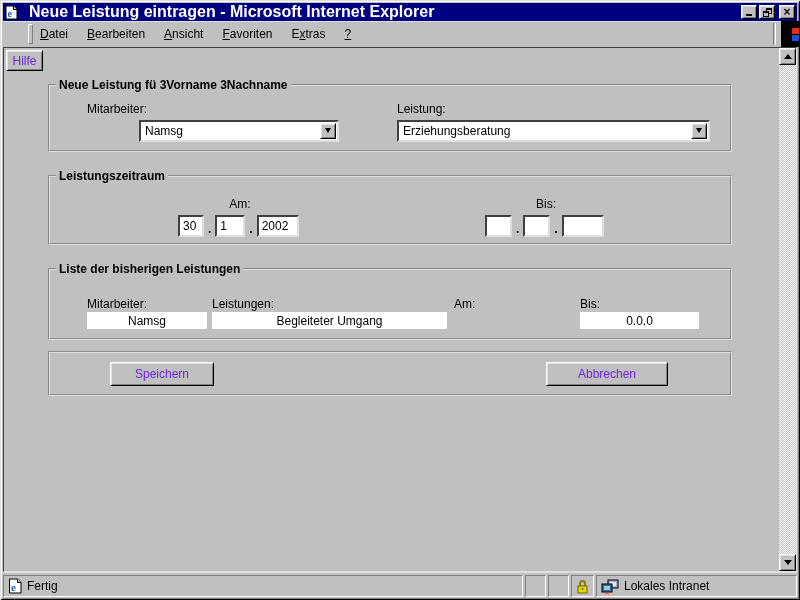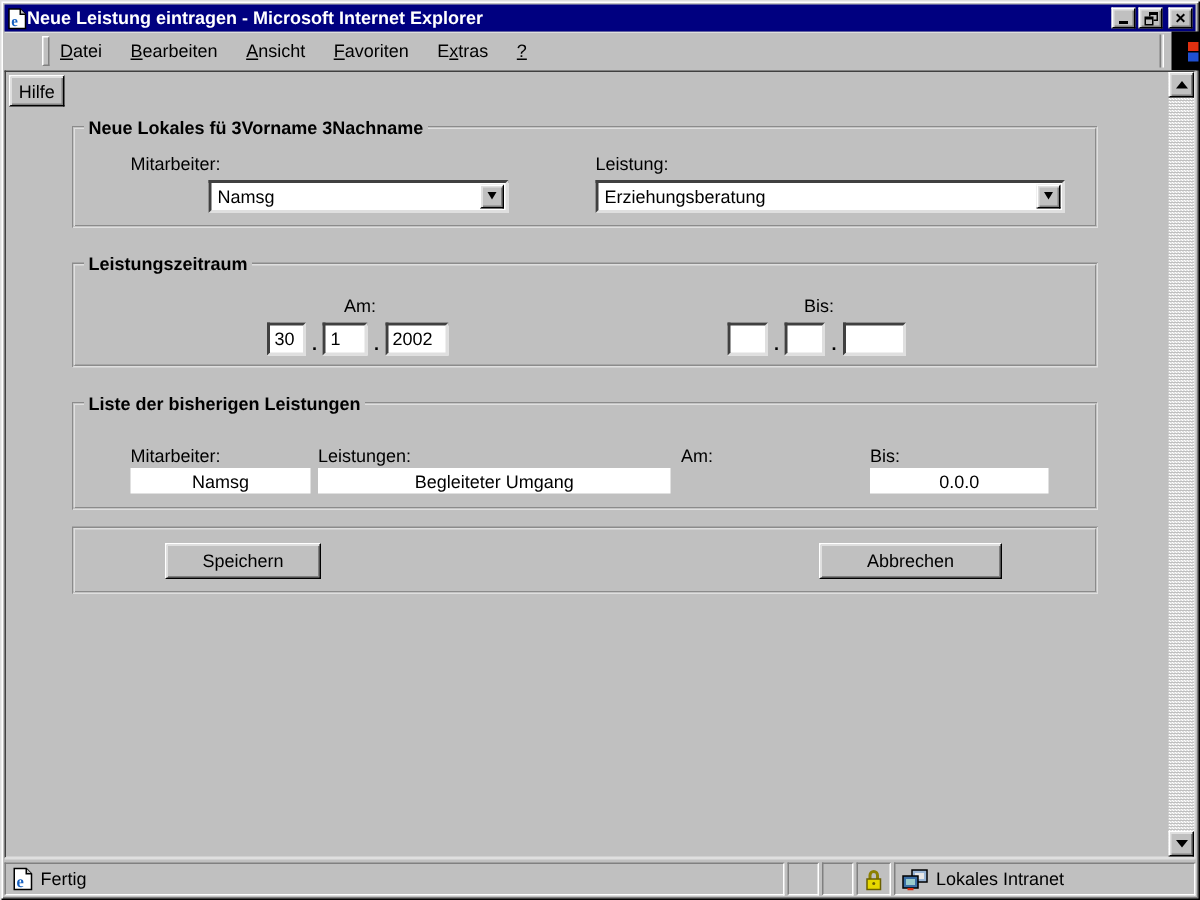--- a/index.html
+++ b/index.html
@@ -12,21 +12,21 @@
     position:relative; width:800px; height:600px; background:#c0c0c0;
     box-shadow: inset 1px 1px 0 #dfdfdf, inset -1px -1px 0 #000,
                 inset 2px 2px 0 #fff, inset -2px -2px 0 #808080;
   }
   
   .titlebar {
     position:absolute; left:3px; top:3px; width:794px; height:18px;
     background:#000080; display:flex; align-items:center; padding:0 2px;
     box-sizing:border-box;
   }
-  .title-text { color:#fff; font-weight:bold; font-size:12px; margin-left:0; flex:1; white-space:nowrap; overflow:hidden; }
+  .title-text { color:#fff; font-weight:bold; font-size:16px; margin-left:11px; flex:1; white-space:nowrap; overflow:hidden; }
   .tbtn {
     width:16px; height:14px; margin-left:2px; background:#c0c0c0;
     border:1px solid; border-color:#fff #000 #000 #fff;
     box-shadow: inset 1px 1px 0 #dfdfdf, inset -1px -1px 0 #808080;
     display:flex; align-items:center; justify-content:center; padding:0;
     font-family:inherit;
   }
   .tbtn.close { margin-left:4px; }
   .glyph-min { width:6px; height:2px; background:#000; margin-top:6px; }
   .glyph-restore { position:relative; width:9px; height:9px; }
@@ -64,21 +64,21 @@
   .sbtn { position:absolute; left:0; width:17px; height:17px; background:#c0c0c0;
     border:1px solid; border-color:#fff #000 #000 #fff;
     box-shadow: inset 1px 1px 0 #dfdfdf, inset -1px -1px 0 #808080;
     box-sizing:border-box; display:flex; align-items:center; justify-content:center; }
   .sbtn.up { top:0; } .sbtn.down { bottom:0; }
   .tri-up { width:0; height:0; border:4px solid transparent; border-bottom:5px solid #000; margin-top:-4px; }
   .tri-down { width:0; height:0; border:4px solid transparent; border-top:5px solid #000; margin-bottom:-4px; }
   .tri-sel { width:0; height:0; border:3px solid transparent; border-top:5px solid #000; margin-top:4px; }
   
   .btn95 {
-    background:#c0c0c0; color:#000000;
+    background:#c0c0c0; color:#6d28d9;
     border:1px solid; border-color:#fff #000 #000 #fff;
     box-shadow: inset 1px 1px 0 #dfdfdf, inset -1px -1px 0 #808080;
     font-family:"Liberation Sans", sans-serif; font-size:12px;
     display:flex; align-items:center; justify-content:center; padding:0;
   }
   .help { position:absolute; left:2px; top:2px; width:37px; height:21px; }
   fieldset.fs { position:absolute; margin:0; padding:0; border:2px groove #dfdfdf; box-sizing:border-box; }
   .fs legend { font-weight:bold; font-size:12px; margin-left:6px; padding:0 3px; }
   .lbl { position:absolute; font-size:12px; white-space:nowrap; }
   .lbl.center { text-align:center; }
@@ -163,21 +163,21 @@
         </span>
     </span>
   </div>
 
   <div class="content">
     <div class="page">
 
       <button class="btn95 help">Hilfe</button>
 
       <fieldset class="fs" style="left:44px; top:30px; width:684px; height:74px;">
-        <legend>Neue Lokales fü 3Vorname 3Nachname</legend>
+        <legend>Neue Leistung fü 3Vorname 3Nachname</legend>
         <div class="lbl" style="left:37px; top:10px;">Mitarbeiter:</div>
         <div class="select" style="left:89px; top:28px; width:200px;">
           <span class="select-value">Namsg</span>
           <span class="select-btn">
               <span class="tri-sel"></span>
             </span>
         </div>
         <div class="lbl" style="left:347px; top:10px;">Leistung:</div>
         <div class="select" style="left:347px; top:28px; width:313px;">
           <span class="select-value">Erziehungsberatung</span>

